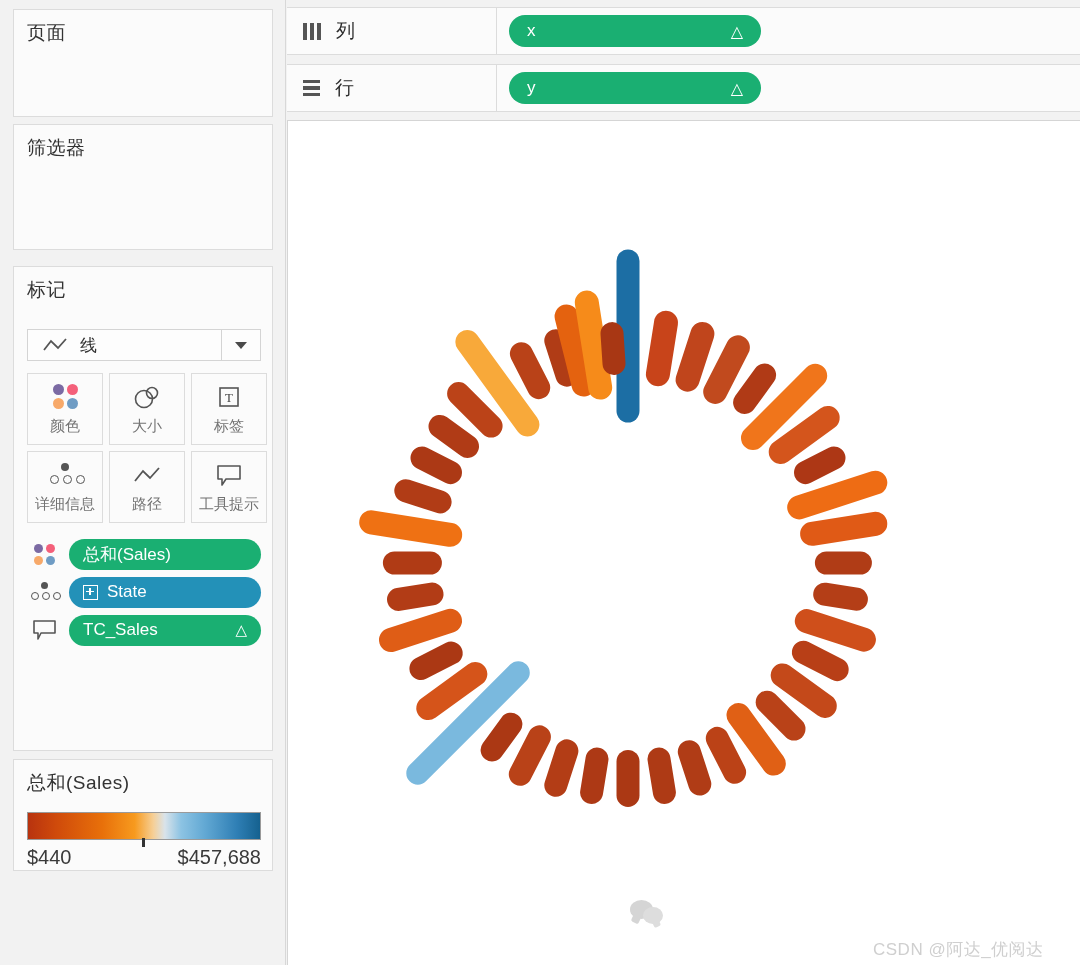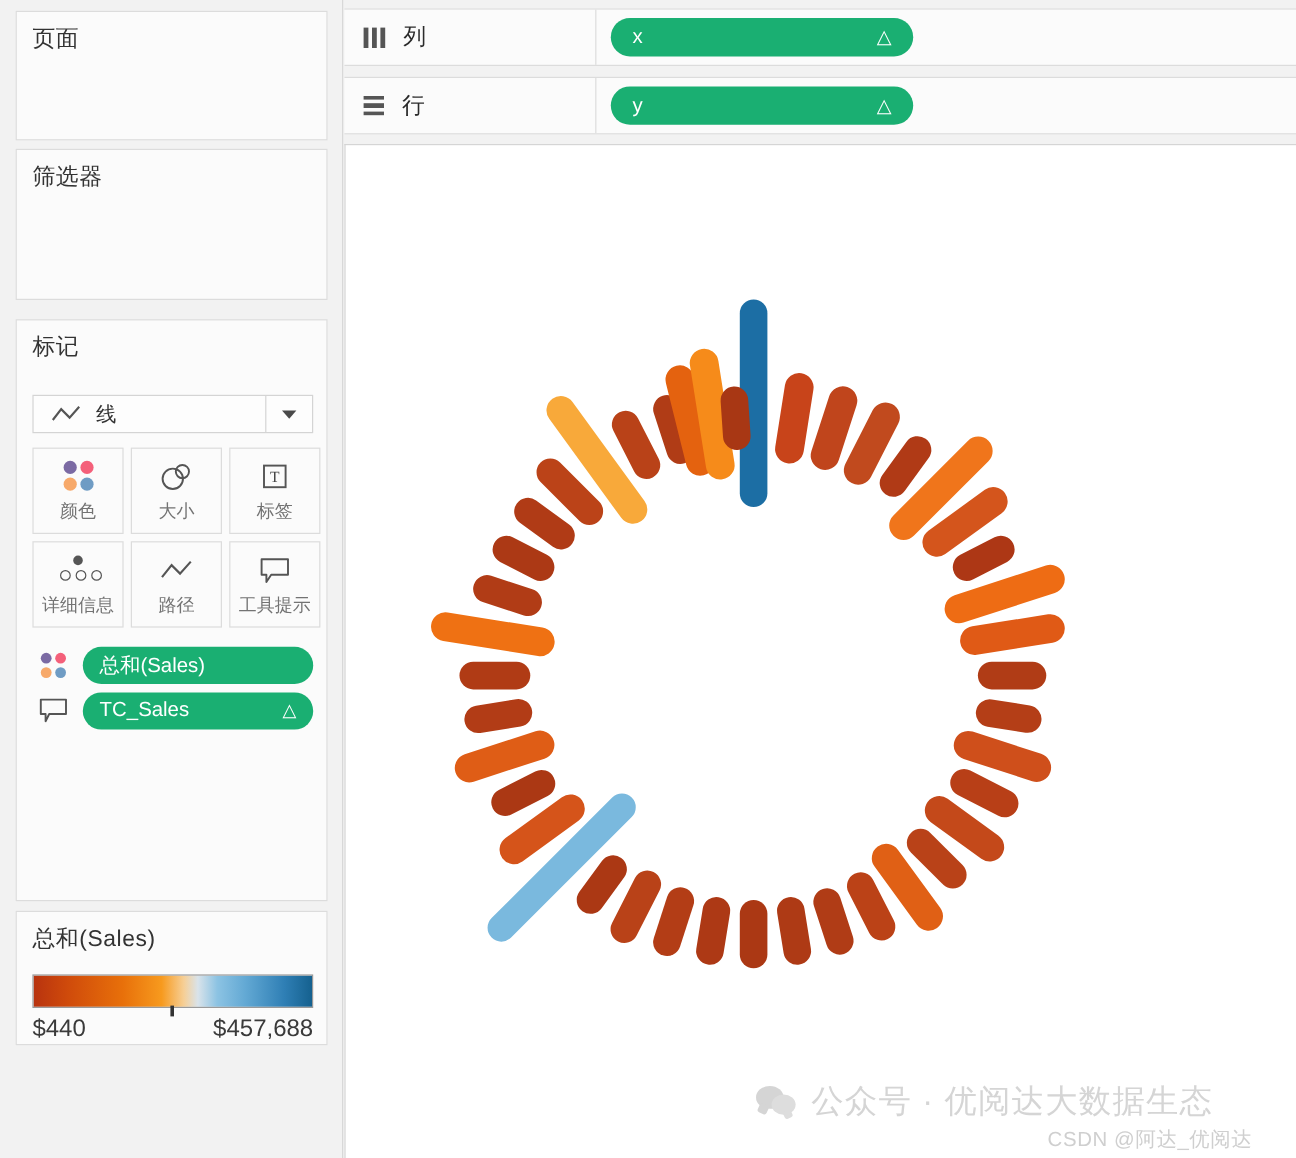--- a/index.html
+++ b/index.html
@@ -297,20 +297,36 @@
                 <i style="width:9px;height:9px;background:#f4607a"></i>
               <i style="width:9px;height:9px;background:#f7a96a"></i>
                 <i style="width:9px;height:9px;background:#6f9cc4"></i>
             </span>
           </span>
           <span class="pill pill-green">
             <span>总和(Sales)</span>
           </span>
         </div>
 
+        <div class="pill-row">
+          <span class="pill-icon">
+            <span class="dots-detail" style="width:30px;height:21px">
+              <span class="top" style="left:11px;width:7px;height:7px"></span>
+              <span class="row" style="left:1px;top:10px;gap:3px">
+                  <i style="width:8px;height:8px"></i>
+                  <i style="width:8px;height:8px"></i>
+                  <i style="width:8px;height:8px"></i>
+                </span>
+            </span>
+          </span>
+          <span class="pill pill-blue">
+            <span class="sq-plus"></span>
+            <span>State</span>
+          </span>
+        </div>
 
 
         <div class="pill-row">
           <span class="pill-icon">
             <svg width="26" height="22" viewBox="0 0 26 22">
               <path d="M2 2 H23 V14 H9 L6 20 V14 H2 Z" fill="none" stroke="#555" stroke-width="1.6" stroke-linejoin="round"></path>
             </svg>
           </span>
           <span class="pill pill-green">
             <span>TC_Sales</span>
@@ -376,17 +392,16 @@
         <line x1="312.2" y1="266.6" x2="298.8" y2="181.6" stroke="#f68b1a" stroke-width="24" stroke-linecap="round"></line>
         <line x1="326.0" y1="242.5" x2="324.0" y2="212.6" stroke="#a83714" stroke-width="23" stroke-linecap="round"></line>
       </svg>
   </div>
 
   <div class="wm">
     <span class="wechat">
         <span class="b1"></span>
         <span class="b2"></span>
       </span>
-    <span>公众号 · 优阅达大数据生态</span>
   </div>
   <div class="wm-sub">CSDN @阿达_优阅达</div>
 
 </div>
 
 </body></html>

